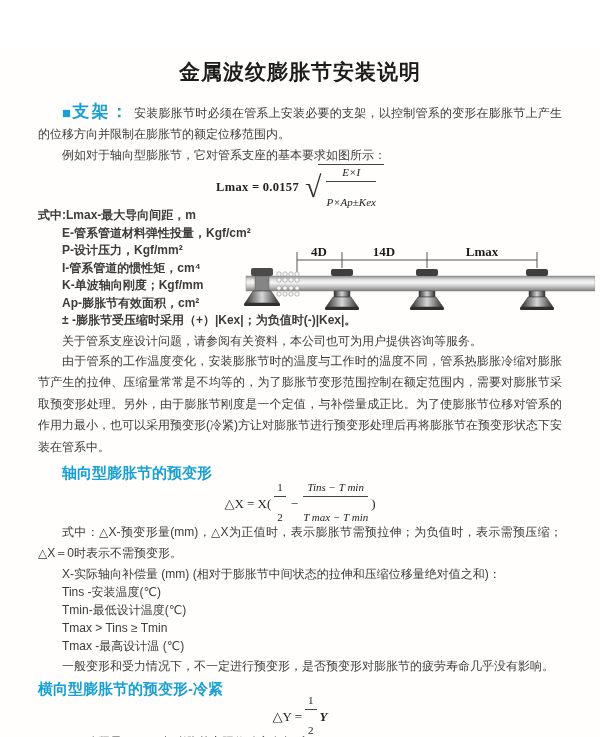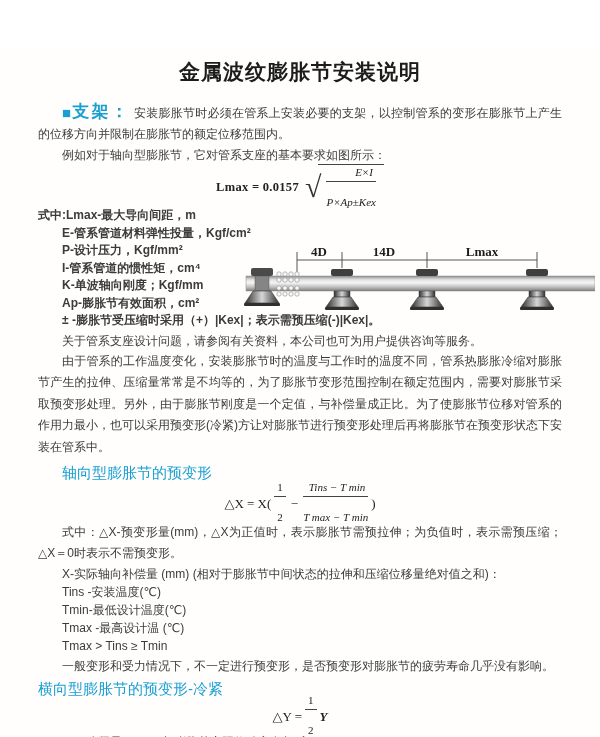--- a/index.html
+++ b/index.html
@@ -13,35 +13,35 @@
     font-size:21px;font-weight:bold;color:#1c1c1c;letter-spacing:1px;
   }
   .content{padding:0 38px;font-size:12px;line-height:21px;text-align:justify;}
   .para{margin:0;text-indent:24px;}
   .p1{margin-top:11px;}
   .marker{font-style:normal;font-size:15px;vertical-align:-1px;margin-right:1px;}
   .blue{color:#189fd3;}
   .sec1h{font-size:17px;font-weight:bold;letter-spacing:2px;margin-right:4px;font-family:Liberation Serif, serif;}
   .sec2{margin:9px 0 0 0;font-size:16px;font-weight:bold;line-height:22px;text-indent:0;}
   .sec2 .marker{font-size:13px;vertical-align:1px;}
-  .subhead{margin:5px 0 0 0;font-size:15px;font-weight:normal;line-height:20px;text-indent:0;}
+  .subhead{margin:5px 0 0 0;font-size:15px;font-weight:bold;line-height:20px;text-indent:0;}
   .subhead.ind{text-indent:24px;}
   
   .formula{
     display:flex;justify-content:center;align-items:center;
     font-family:Liberation Serif, serif;color:#222;
     margin:3px 0 2px 0;height:36px;font-size:13px;
   }
   .f-bold{font-weight:bold;font-size:12.5px;letter-spacing:.3px;}
   .rad{font-size:30px;font-weight:400;line-height:1;margin:0 -3px 0 6px;color:#333;}
   .radicand{display:inline-block;border-top:1.5px solid #444;padding:1px 5px 0 5px;}
   .vfrac{display:inline-block;vertical-align:middle;text-align:center;font-size:11px;line-height:1.25;margin:0 3px;}
   .vfrac .n{display:block;border-bottom:1px solid #444;padding:0 3px 1px 3px;}
   .vfrac .d{display:block;padding-top:14px;}
-  .ital{font-style:italic;text-align:right;}
+  .ital{font-style:italic;}
   .fmid{margin:0 2px;}
   
   .vlist{position:relative;margin-top:2px;font-weight:bold;}
   .vline{line-height:17.5px;text-indent:0;margin:0;}
   .vind{margin-left:24px;}
   .note{margin:2px 0 0 0;text-indent:24px;line-height:19px;}
   
   .ilist .vline{line-height:18px;}
   
   .fig{position:absolute;left:230px;top:193px;width:365px;height:100px;}
@@ -71,21 +71,21 @@
       </span>
     </div>
 
     <div class="vlist">
       <p class="vline">式中:Lmax-最大导向间距，m</p>
       <p class="vline vind">E-管系管道材料弹性投量，Kgf/cm²</p>
       <p class="vline vind">P-设计压力，Kgf/mm²</p>
       <p class="vline vind">I-管系管道的惯性矩，cm⁴</p>
       <p class="vline vind">K-单波轴向刚度；Kgf/mm</p>
       <p class="vline vind">Ap-膨胀节有效面积，cm²</p>
-      <p class="vline vind">± -膨胀节受压缩时采用（+）|Kex|；表示需预压缩(-)|Kex|。</p>
+      <p class="vline vind">± -膨胀节受压缩时采用（+）|Kex|；为负值时(-)|Kex|。</p>
     </div>
     <p class="note">关于管系支座设计问题，请参阅有关资料，本公司也可为用户提供咨询等服务。</p>
 
 
     <p class="para" style="line-height:21.5px">由于管系的工作温度变化，安装膨胀节时的温度与工作时的温度不同，管系热膨胀冷缩对膨胀节产生的拉伸、压缩量常常是不均等的，为了膨胀节变形范围控制在额定范围内，需要对膨胀节采取预变形处理。另外，由于膨胀节刚度是一个定值，与补偿量成正比。为了使膨胀节位移对管系的作用力最小，也可以采用预变形(冷紧)方让对膨胀节进行预变形处理后再将膨胀节在预变形状态下安装在管系中。</p>
 
     <p class="subhead ind blue">轴向型膨胀节的预变形</p>
 
     <div class="formula" style="height:34px">
       <span>△X = X(</span>
@@ -100,22 +100,22 @@
       </span>
       <span>)</span>
     </div>
 
     <p class="para" style="line-height:20.5px">式中：△X-预变形量(mm)，△X为正值时，表示膨胀节需预拉伸；为负值时，表示需预压缩；△X＝0时表示不需预变形。</p>
 
     <div class="ilist" style="margin-top:2px">
       <p class="vline vind">X-实际轴向补偿量 (mm) (相对于膨胀节中间状态的拉伸和压缩位移量绝对值之和)：</p>
       <p class="vline vind">Tins -安装温度(℃)</p>
       <p class="vline vind">Tmin-最低设计温度(℃)</p>
+      <p class="vline vind">Tmax &gt; Tins ≥ Tmin</p>
       <p class="vline vind">Tmax -最高设计温 (℃)</p>
-      <p class="vline vind">Tmax &gt; Tins ≥ Tmin</p>
     </div>
     <p class="note" style="line-height:18px">一般变形和受力情况下，不一定进行预变形，是否预变形对膨胀节的疲劳寿命几乎没有影响。</p>
 
     <p class="subhead blue" style="margin-top:4px">横向型膨胀节的预变形-冷紧</p>
 
     <div class="formula" style="height:30px;margin:2px 0">
       <span>△Y =</span>
       <span class="vfrac">
         <span class="n">1</span>
         <span class="d">2</span>

